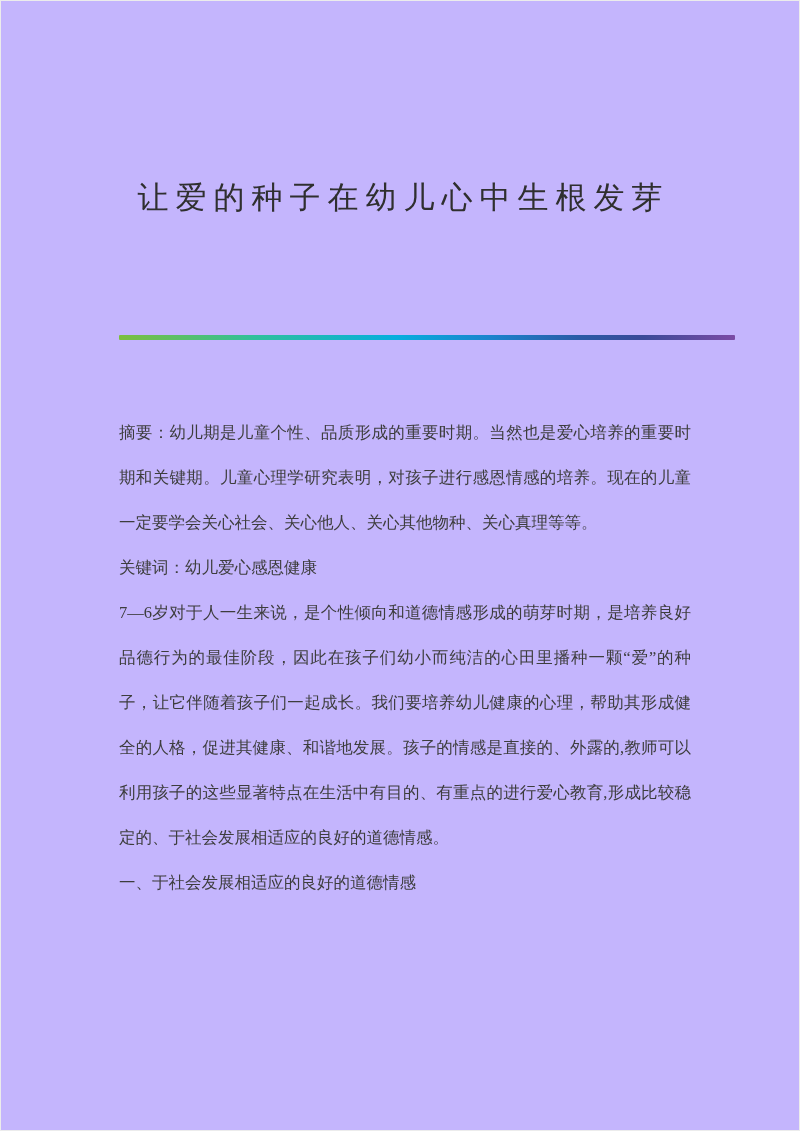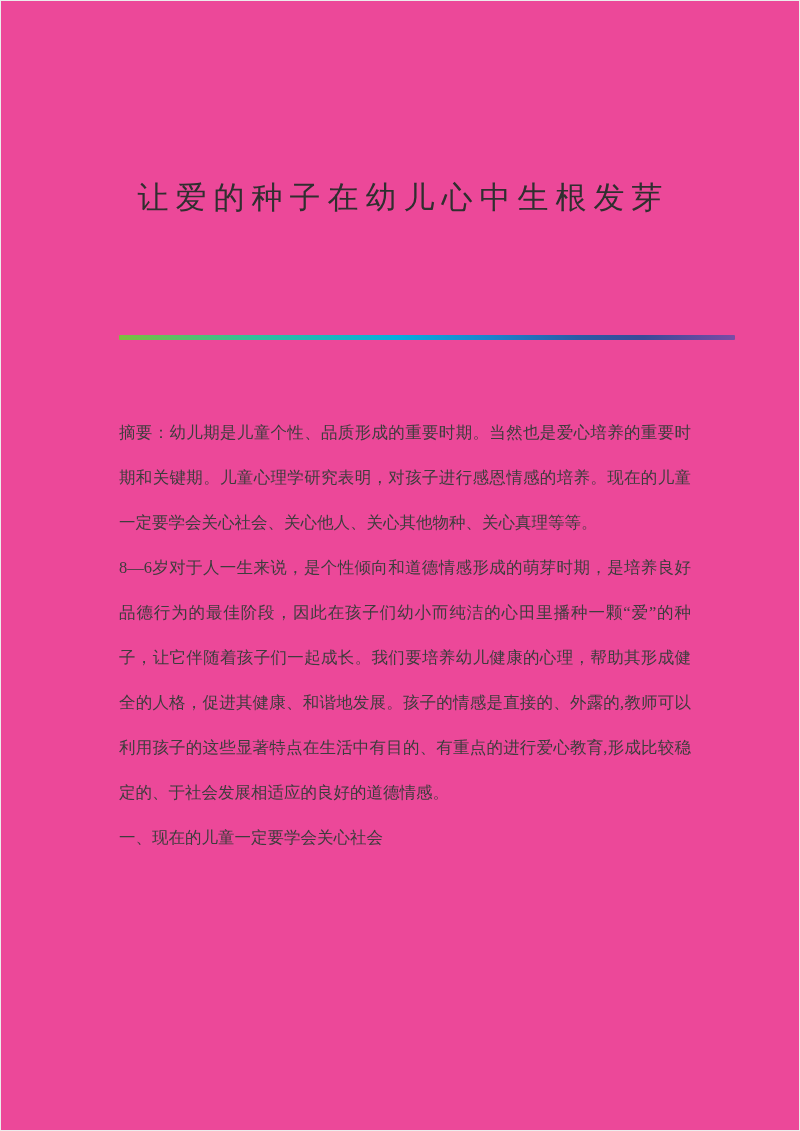--- a/index.html
+++ b/index.html
@@ -5,21 +5,21 @@
   html, body {
     margin: 0;
     padding: 0;
     background: #ffffff;
   }
   .page {
     position: relative;
     width: 800px;
     height: 1131px;
     box-sizing: border-box;
-    background: #ec4899;
+    background: #c4b5fd;
     border: 1px solid #ececec;
     font-family: "Liberation Serif", serif;
     overflow: hidden;
   }
   .doc-title {
     margin: 0;
     padding-top: 176px;
     text-align: center;
     font-size: 31px;
     line-height: 42px;
@@ -53,21 +53,22 @@
 <div class="page">
 
   <h1 class="doc-title">让爱的种子在幼儿心中生根发芽</h1>
 
   <div class="divider" style="background:linear-gradient(90deg,#7dbe3d 0%,#2fc09b 22%,#06aede 45%,#1b84cd 60%,#2b5aa5 75%,#3a4a98 85%,#7b4ba5 100%);"></div>
 
   <div class="content">
 
     <p>摘要：幼儿期是儿童个性、品质形成的重要时期。当然也是爱心培养的重要时期和关键期。儿童心理学研究表明，对孩子进行感恩情感的培养。现在的儿童一定要学会关心社会、关心他人、关心其他物种、关心真理等等。</p>
 
+    <p>关键词：幼儿爱心感恩健康</p>
 
-    <p>8—6岁对于人一生来说，是个性倾向和道德情感形成的萌芽时期，是培养良好品德行为的最佳阶段，因此在孩子们幼小而纯洁的心田里播种一颗“爱”的种子，让它伴随着孩子们一起成长。我们要培养幼儿健康的心理，帮助其形成健全的人格，促进其健康、和谐地发展。孩子的情感是直接的、外露的,教师可以利用孩子的这些显著特点在生活中有目的、有重点的进行爱心教育,形成比较稳定的、于社会发展相适应的良好的道德情感。</p>
+    <p>7—6岁对于人一生来说，是个性倾向和道德情感形成的萌芽时期，是培养良好品德行为的最佳阶段，因此在孩子们幼小而纯洁的心田里播种一颗“爱”的种子，让它伴随着孩子们一起成长。我们要培养幼儿健康的心理，帮助其形成健全的人格，促进其健康、和谐地发展。孩子的情感是直接的、外露的,教师可以利用孩子的这些显著特点在生活中有目的、有重点的进行爱心教育,形成比较稳定的、于社会发展相适应的良好的道德情感。</p>
 
-    <p>一、现在的儿童一定要学会关心社会</p>
+    <p>一、于社会发展相适应的良好的道德情感</p>
 
 
   </div>
 
 </div>
 
 </body></html>

